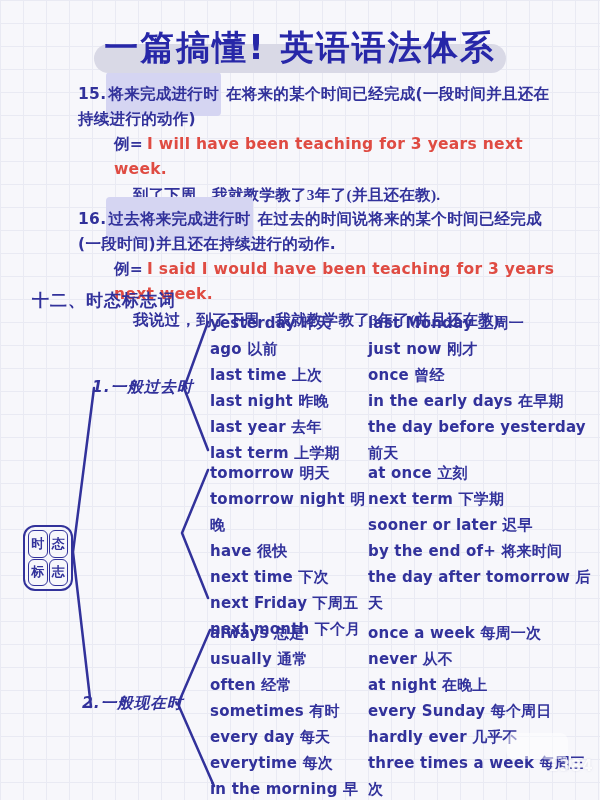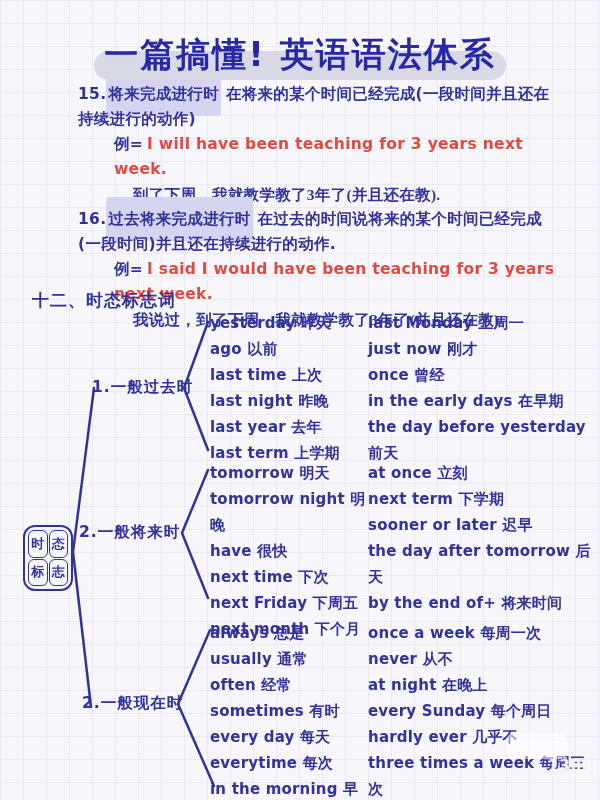--- a/index.html
+++ b/index.html
@@ -11,21 +11,21 @@
       linear-gradient(#e9eaf3 1px, transparent 1px),
       linear-gradient(90deg, #e9eaf3 1px, transparent 1px);
     background-size:23px 23px;
     color:#32329b;
     overflow:hidden;
     position:relative;
   }
   .sheet { position:relative; width:600px; height:800px; }
 
   
-  .title-row { text-align:center; padding-top:32px; }
+  .title-row { text-align:center; padding-top:25px; }
   .title {
     position:relative; display:inline-block;
     font-size:34px; font-weight:bold; letter-spacing:2px;
     color:#2727a8; z-index:1; white-space:nowrap;
   }
   .title::before {
     content:""; position:absolute; z-index:-1;
     left:-10px; right:-10px; top:42%; bottom:-4%;
     background:#d9d9e6; border-radius:18px;
   }
@@ -51,21 +51,21 @@
     border:2px solid #32329b; border-radius:12px;
     display:grid; grid-template-columns:1fr 1fr; gap:1px; padding:3px;
     background:rgba(247,247,251,.6);
   }
   .stamp span {
     display:flex; align-items:center; justify-content:center;
     font-size:13px; font-weight:bold;
     border:1.5px solid #32329b; border-radius:6px;
   }
   .g-label { position:absolute; font-size:15.5px; font-weight:bold;
-             letter-spacing:1px; white-space:nowrap; }
+             letter-spacing:1px; white-space:nowrap;font-style:italic; }
   .col { position:absolute; font-size:15px; font-weight:600;
          line-height:26px; letter-spacing:0.2px; }
   .col-l { left:202px; width:156px; }
   .col-r { left:360px; width:228px; }
 
   
   .wm-blob { position:absolute; left:498px; top:448px; width:62px; height:26px;
              background:rgba(255,255,255,.5); border-radius:8px; }
   .wm-text { position:absolute; left:540px; top:472px;
              font-size:15px; font-weight:bold; color:rgba(255,255,255,.85);
@@ -101,21 +101,20 @@
     </svg>
 
     <div class="stamp">
       <span>时</span>
       <span>态</span>
       <span>标</span>
       <span>志</span>
     </div>
 
     <div class="g-label" style="left:84px; top:92px;">1.一般过去时</div>
-    <div class="g-label" style="left:71px; top:237px;">2.一般将来时</div>
     <div class="g-label" style="left:74px; top:408px;">2.一般现在时</div>
 
     <div class="col col-l" style="top:25px;">
         <div>yesterday 昨天</div>
         <div>ago 以前</div>
         <div>last time 上次</div>
         <div>last night 昨晚</div>
         <div>last year 去年</div>
         <div>last term 上学期</div>
       </div>
@@ -131,22 +130,22 @@
         <div>tomorrow night 明晚</div>
         <div>have 很快</div>
         <div>next time 下次</div>
         <div>next Friday 下周五</div>
         <div>next month 下个月</div>
       </div>
     <div class="col col-r" style="top:175px;">
         <div>at once 立刻</div>
         <div>next term 下学期</div>
         <div>sooner or later 迟早</div>
+        <div>by the end of+ 将来时间</div>
         <div>the day after tomorrow 后天</div>
-        <div>by the end of+ 将来时间</div>
       </div>
     <div class="col col-l" style="top:335px;">
         <div>always 总是</div>
         <div>usually 通常</div>
         <div>often 经常</div>
         <div>sometimes 有时</div>
         <div>every day 每天</div>
         <div>everytime 每次</div>
         <div>in the morning 早上</div>
       </div>

